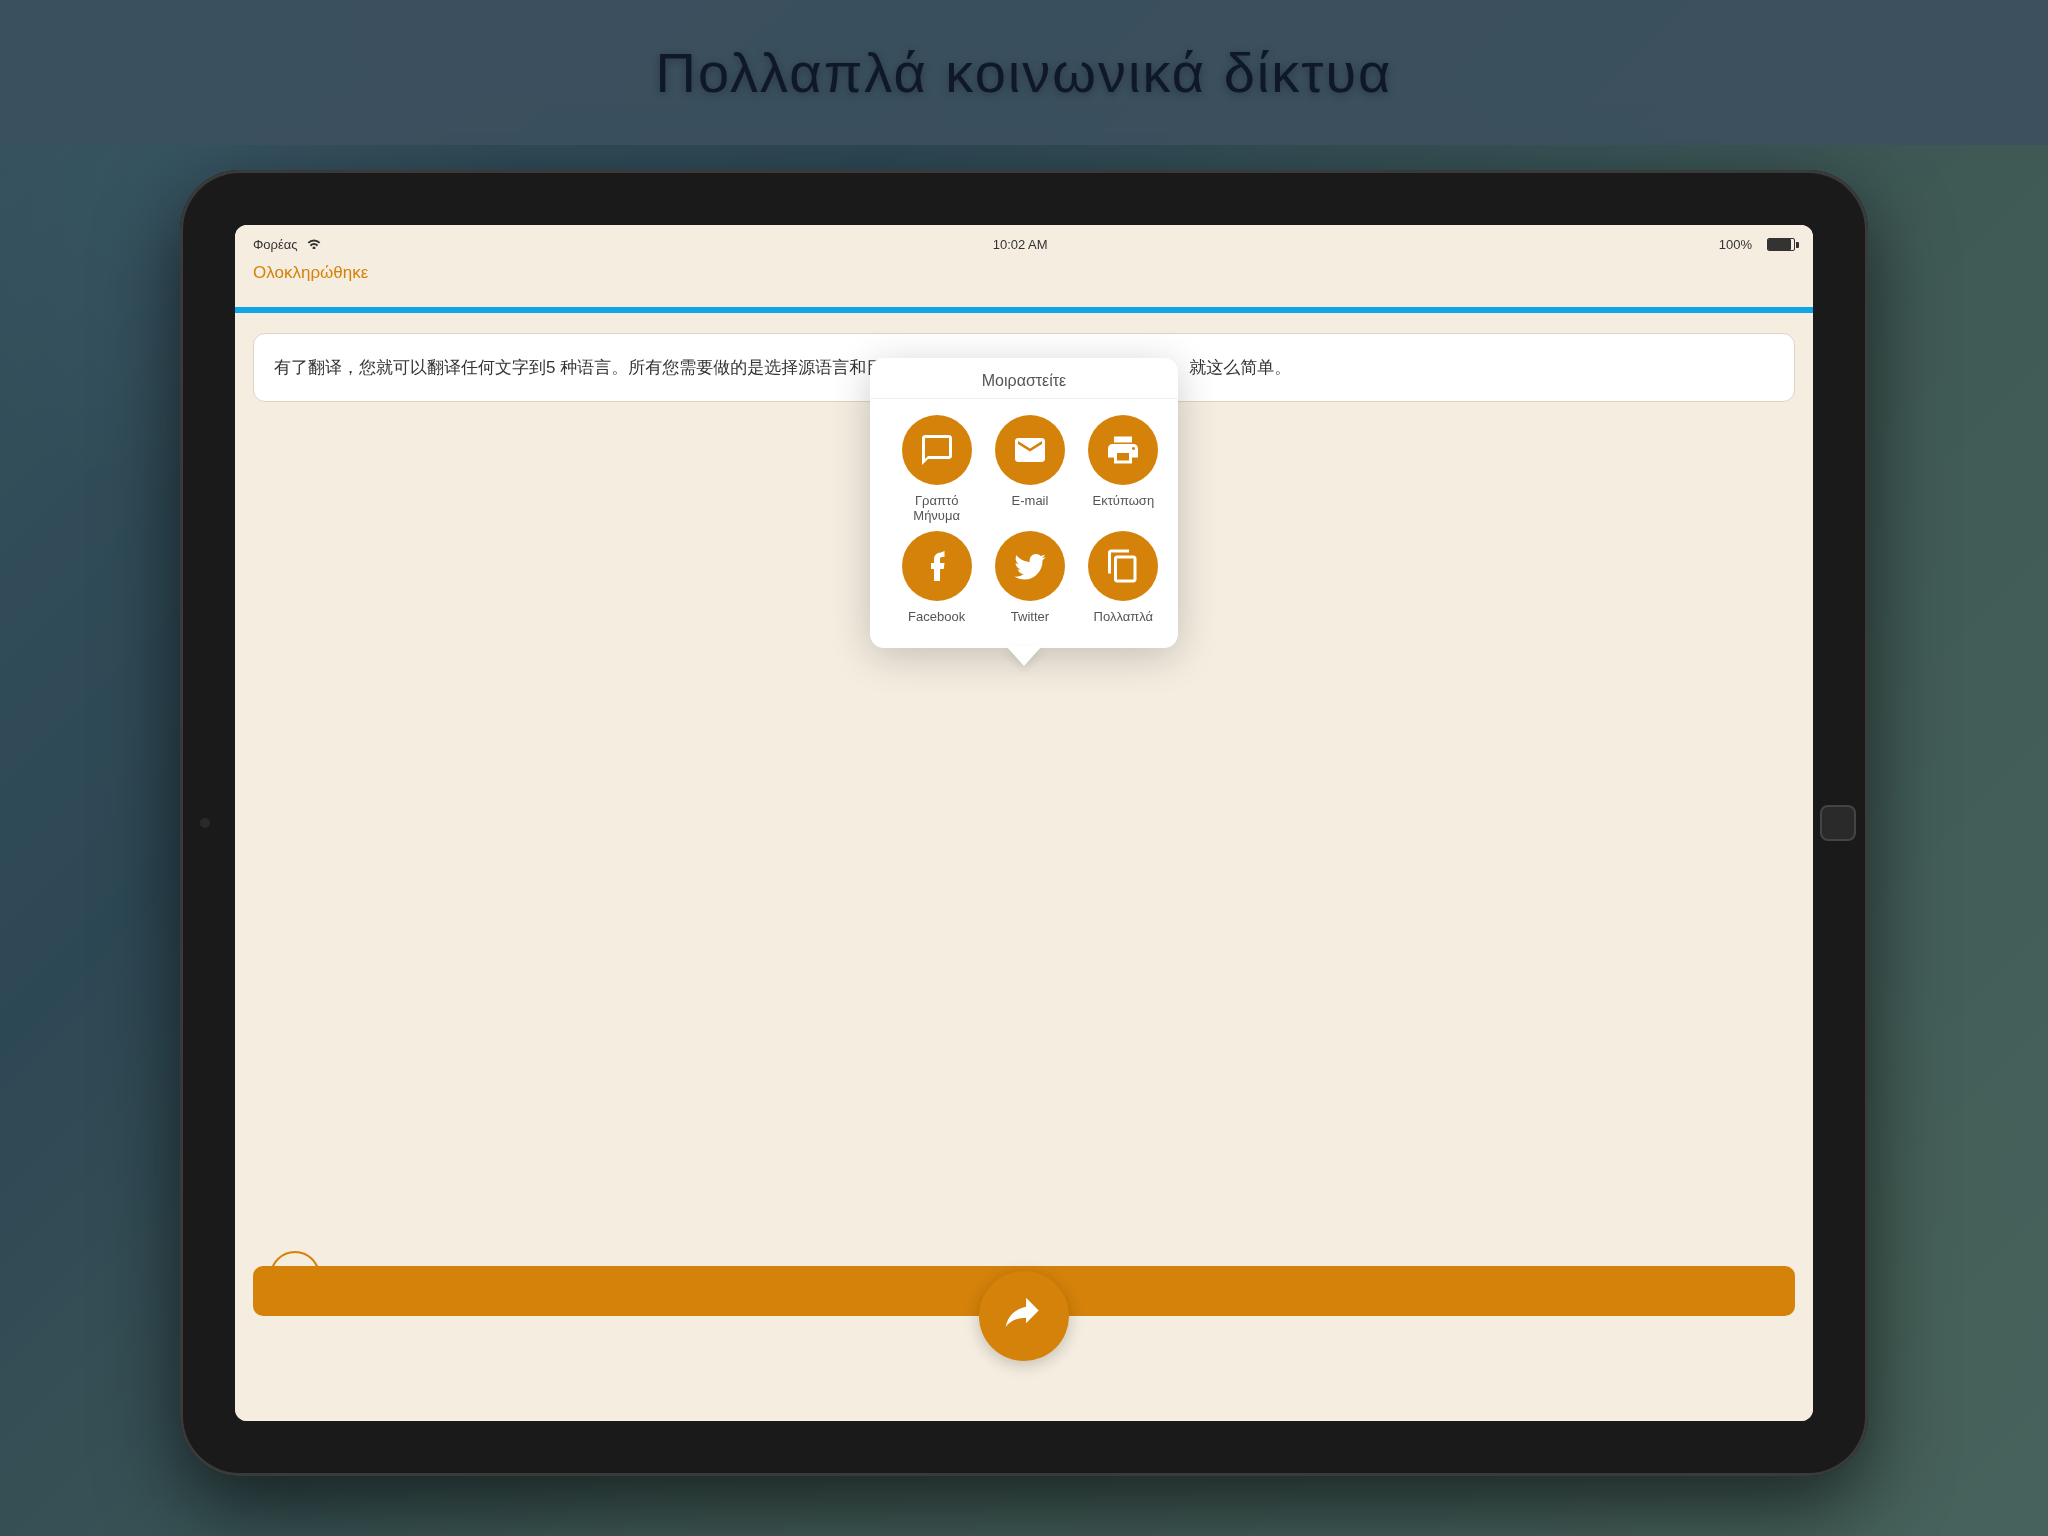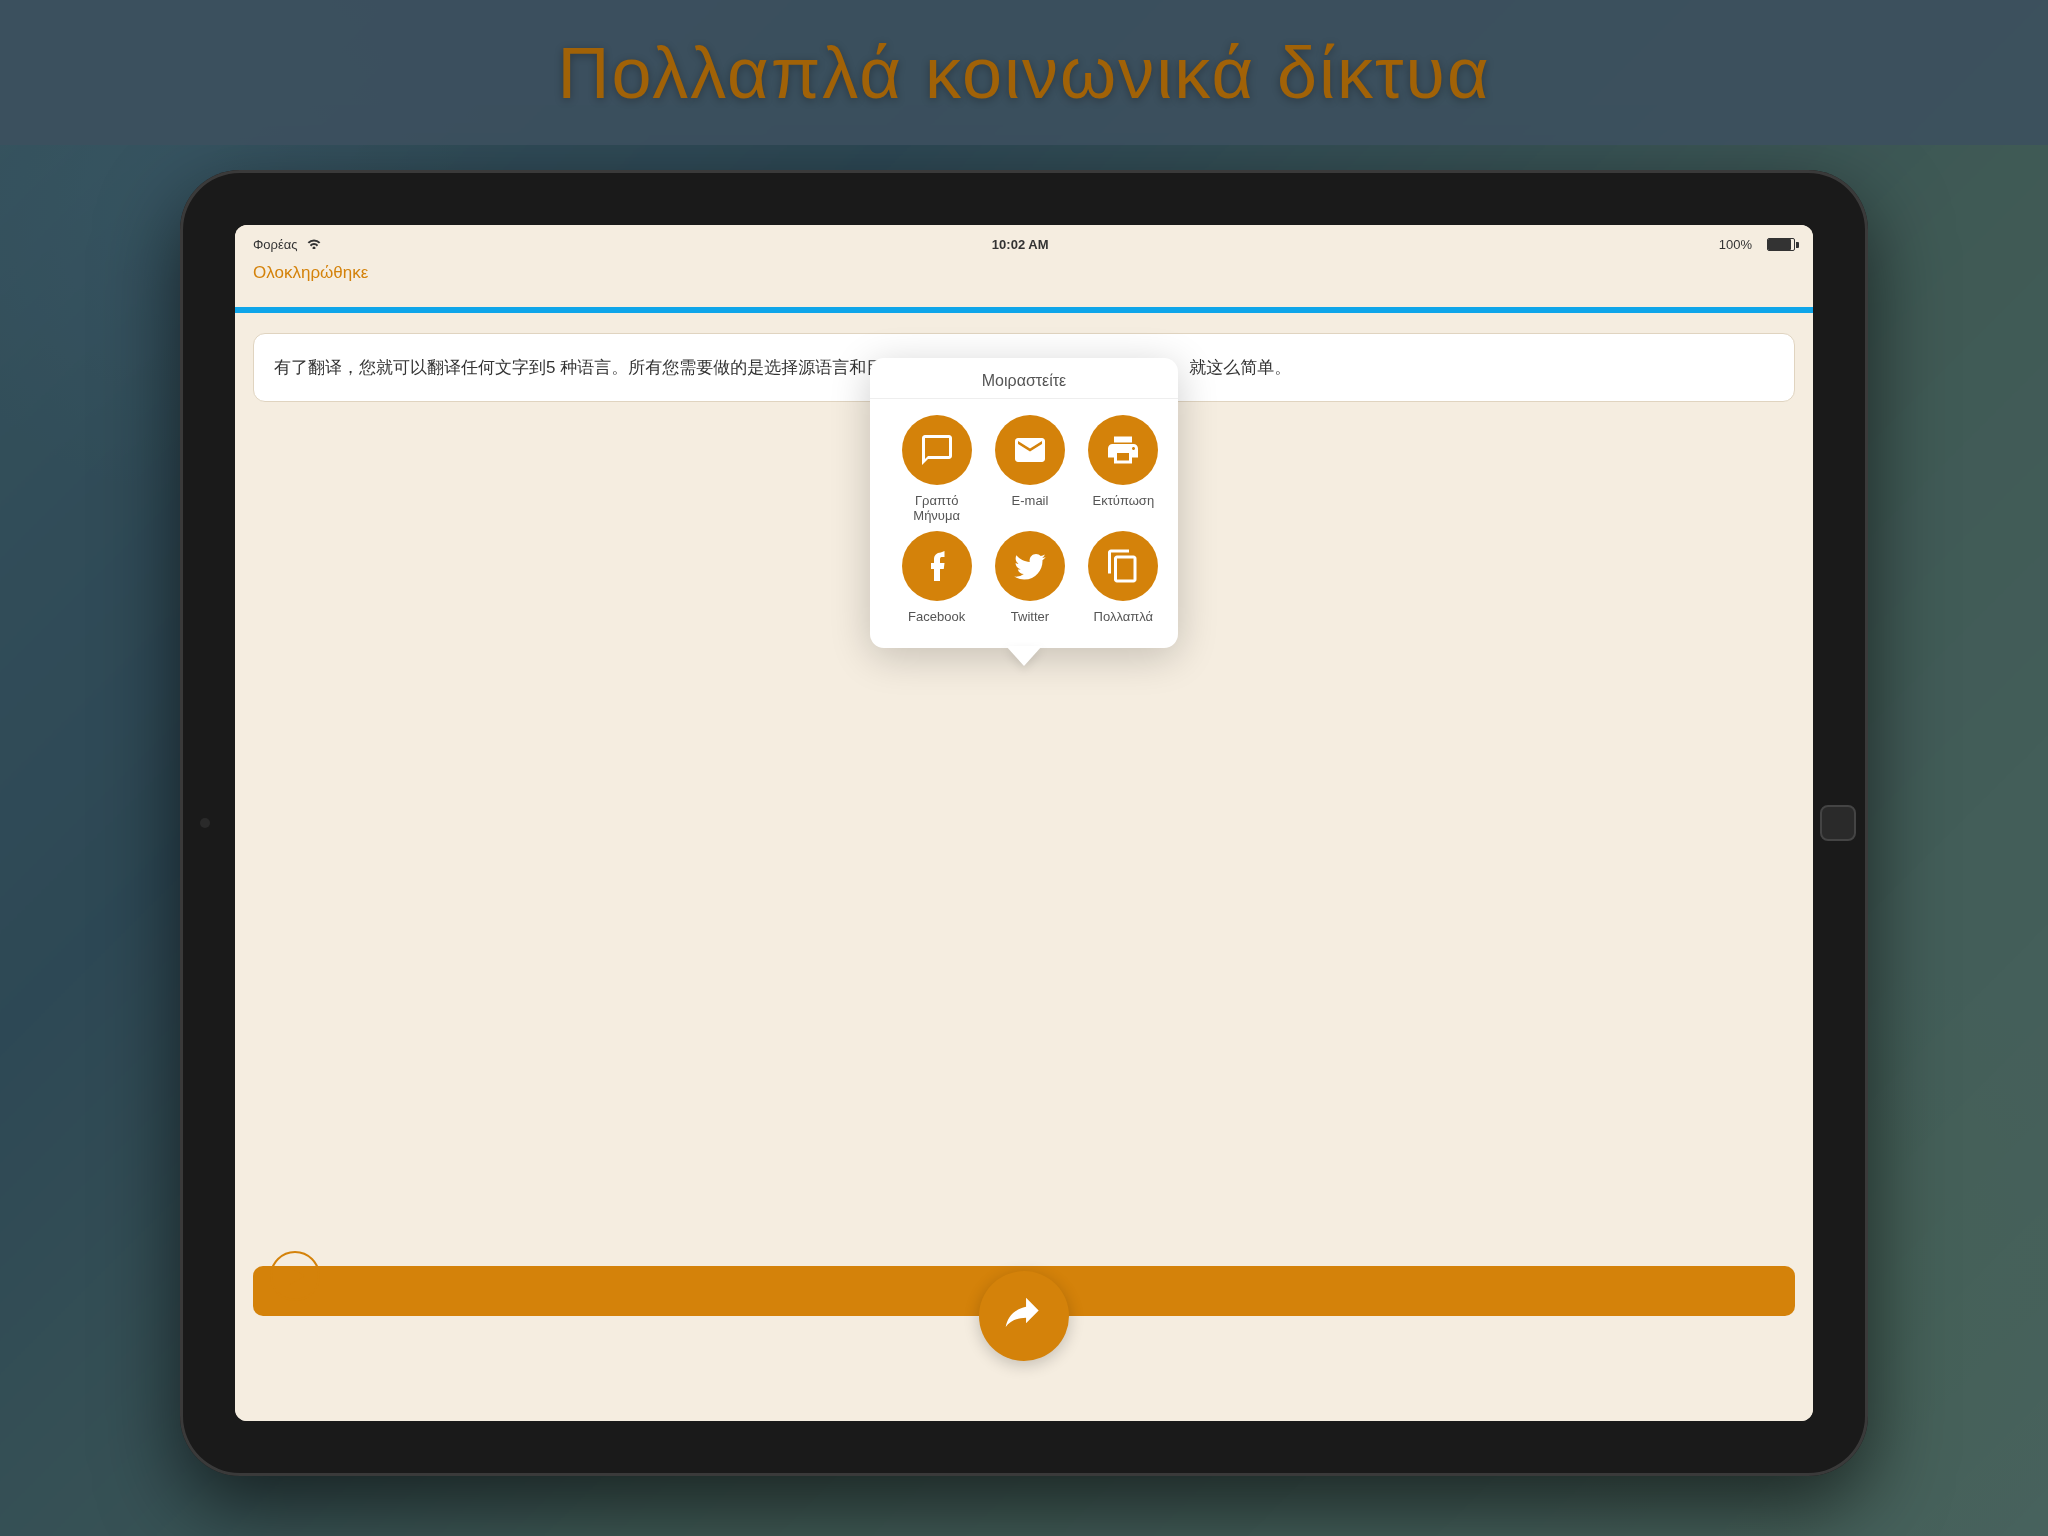--- a/index.html
+++ b/index.html
@@ -35,22 +35,22 @@
       right: 0;
       height: 145px;
       background: rgba(60, 80, 95, 0.88);
       display: flex;
       align-items: center;
       justify-content: center;
       z-index: 10;
     }
 
     .header-title {
-      color: #a16207;
-      font-size: 72px;
+      color: #0f172a;
+      font-size: 56px;
       font-weight: 300;
       letter-spacing: 2px;
       text-shadow: 0 2px 8px rgba(0,0,0,0.3);
     }
 
     
     .ipad-frame {
       position: absolute;
       top: 170px;
       left: 180px;
@@ -112,21 +112,21 @@
       background: #f5ede0;
       display: flex;
       align-items: center;
       justify-content: space-between;
       padding: 0 18px;
       font-size: 15px;
       color: #333;
     }
 
     .status-left { display: flex; align-items: center; gap: 8px; font-size: 13px; }
-    .status-center { font-size: 13px; font-weight: 700; }
+    .status-center { font-size: 13px; font-weight: 400; }
     .status-right { display: flex; align-items: center; gap: 15px; font-size: 13px; }
     .battery-bar {
       width: 28px; height: 13px;
       border: 1.5px solid #333;
       border-radius: 2px;
       position: relative;
       display: inline-flex;
       align-items: center;
     }
     .battery-bar::after {

